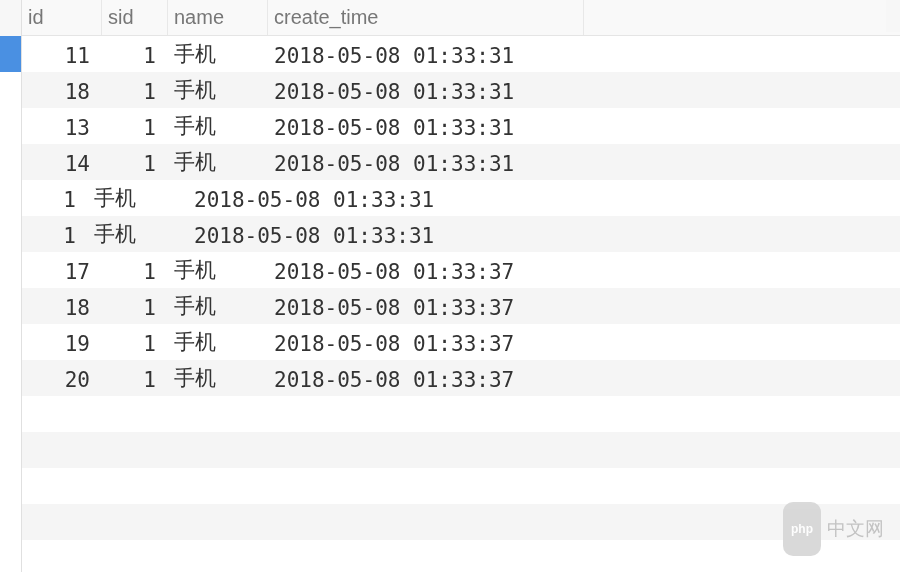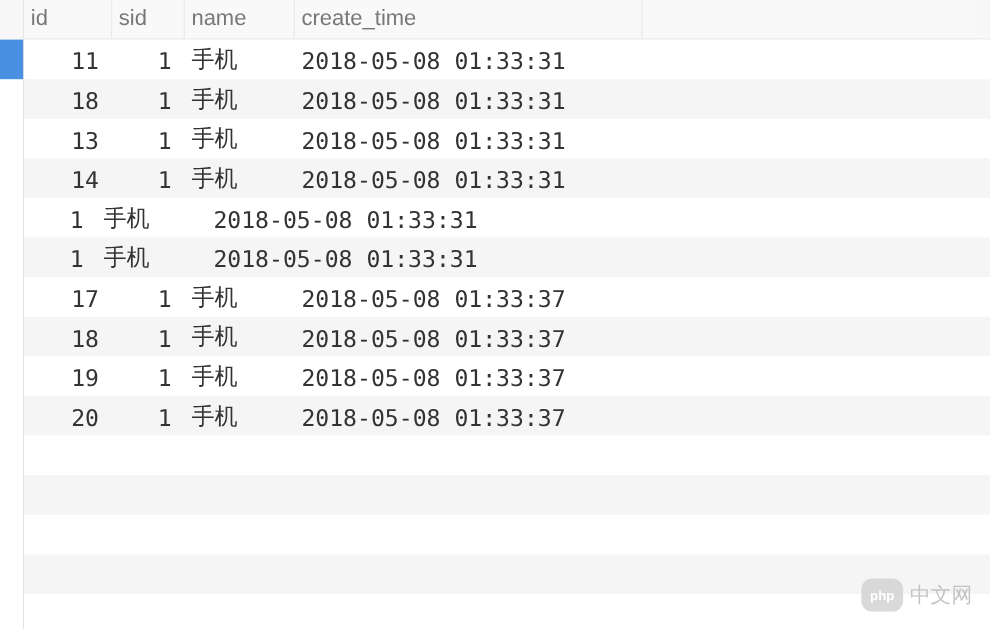--- a/index.html
+++ b/index.html
@@ -81,21 +81,21 @@
       display: flex;
       align-items: center;
       gap: 6px;
       opacity: 0.85;
     }
     .watermark-badge {
       background: #d3d3d3;
       color: #fff;
       font-weight: bold;
       font-size: 12px;
-      padding: 8px 8px;
+      padding: 20px 8px;
       border-radius: 10px;
       font-family: Arial, sans-serif;
     }
     .watermark-text {
       color: #bbb;
       font-size: 19px;
       font-family: -apple-system, "PingFang SC", sans-serif;
     }
     .right-edge {
       position: absolute;

